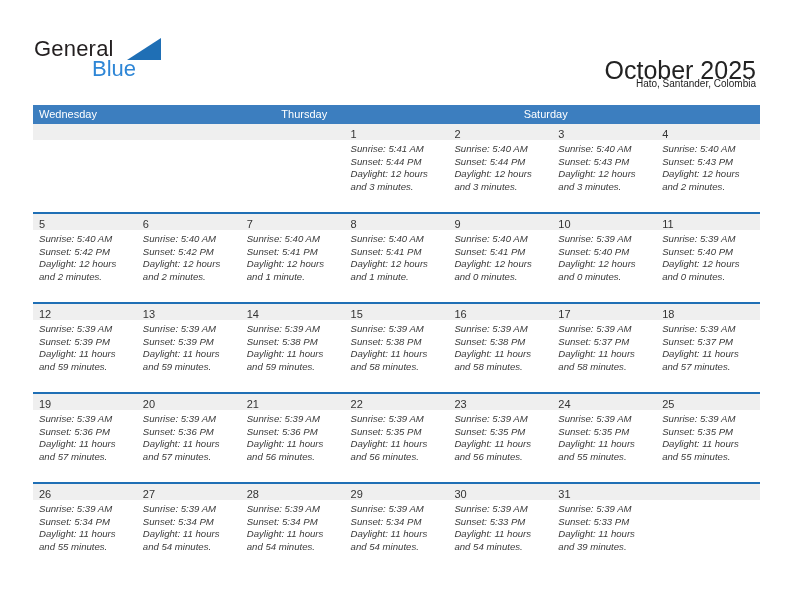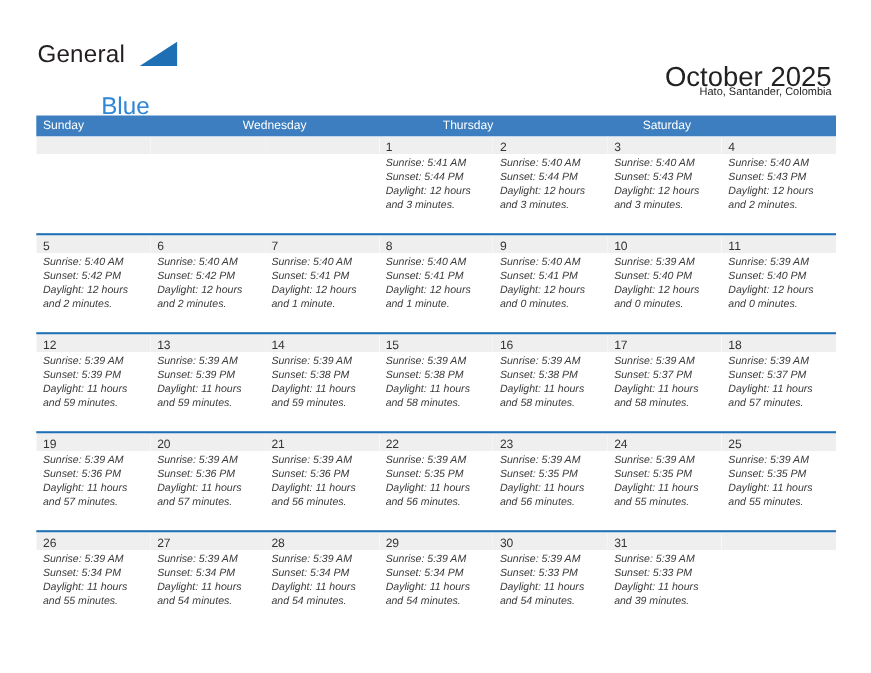--- a/index.html
+++ b/index.html
@@ -52,21 +52,20 @@
     border-left: 34px solid transparent;
     border-bottom: 22px solid #1f6fb5;
   }
   .logo-blue {
     position: absolute;
     left: 58px;
     top: 20px;
     font-size: 22px;
     color: #2e86d6;
     font-family: "Liberation Sans", sans-serif;
-    margin-top: 28px;
   }
   .title {
     position: absolute;
     right: 36px;
     top: 56px;
     font-size: 25px;
     color: #222222;
     text-align: center;
     white-space: nowrap;
   }
@@ -152,21 +151,20 @@
       <span class="logo-tri"></span>
       <span class="logo-blue">Blue</span>
     </div>
 
     <div class="title">October 2025</div>
     <div class="subtitle">Hato, Santander, Colombia</div>
   </div>
 
   <div class="calendar">
     <div class="cal-head">
-        <div class="hcell">Sunday</div>
         <div class="hcell">Wednesday</div>
         <div class="hcell">Thursday</div>
         <div class="hcell">Saturday</div>
       </div>
     <div class="cal-body">
         <div class="week first">
           <div class="day empty">
             <div class="daynum-band"><span class="daynum"></span></div>
             <div class="day-body"></div>
           </div>

